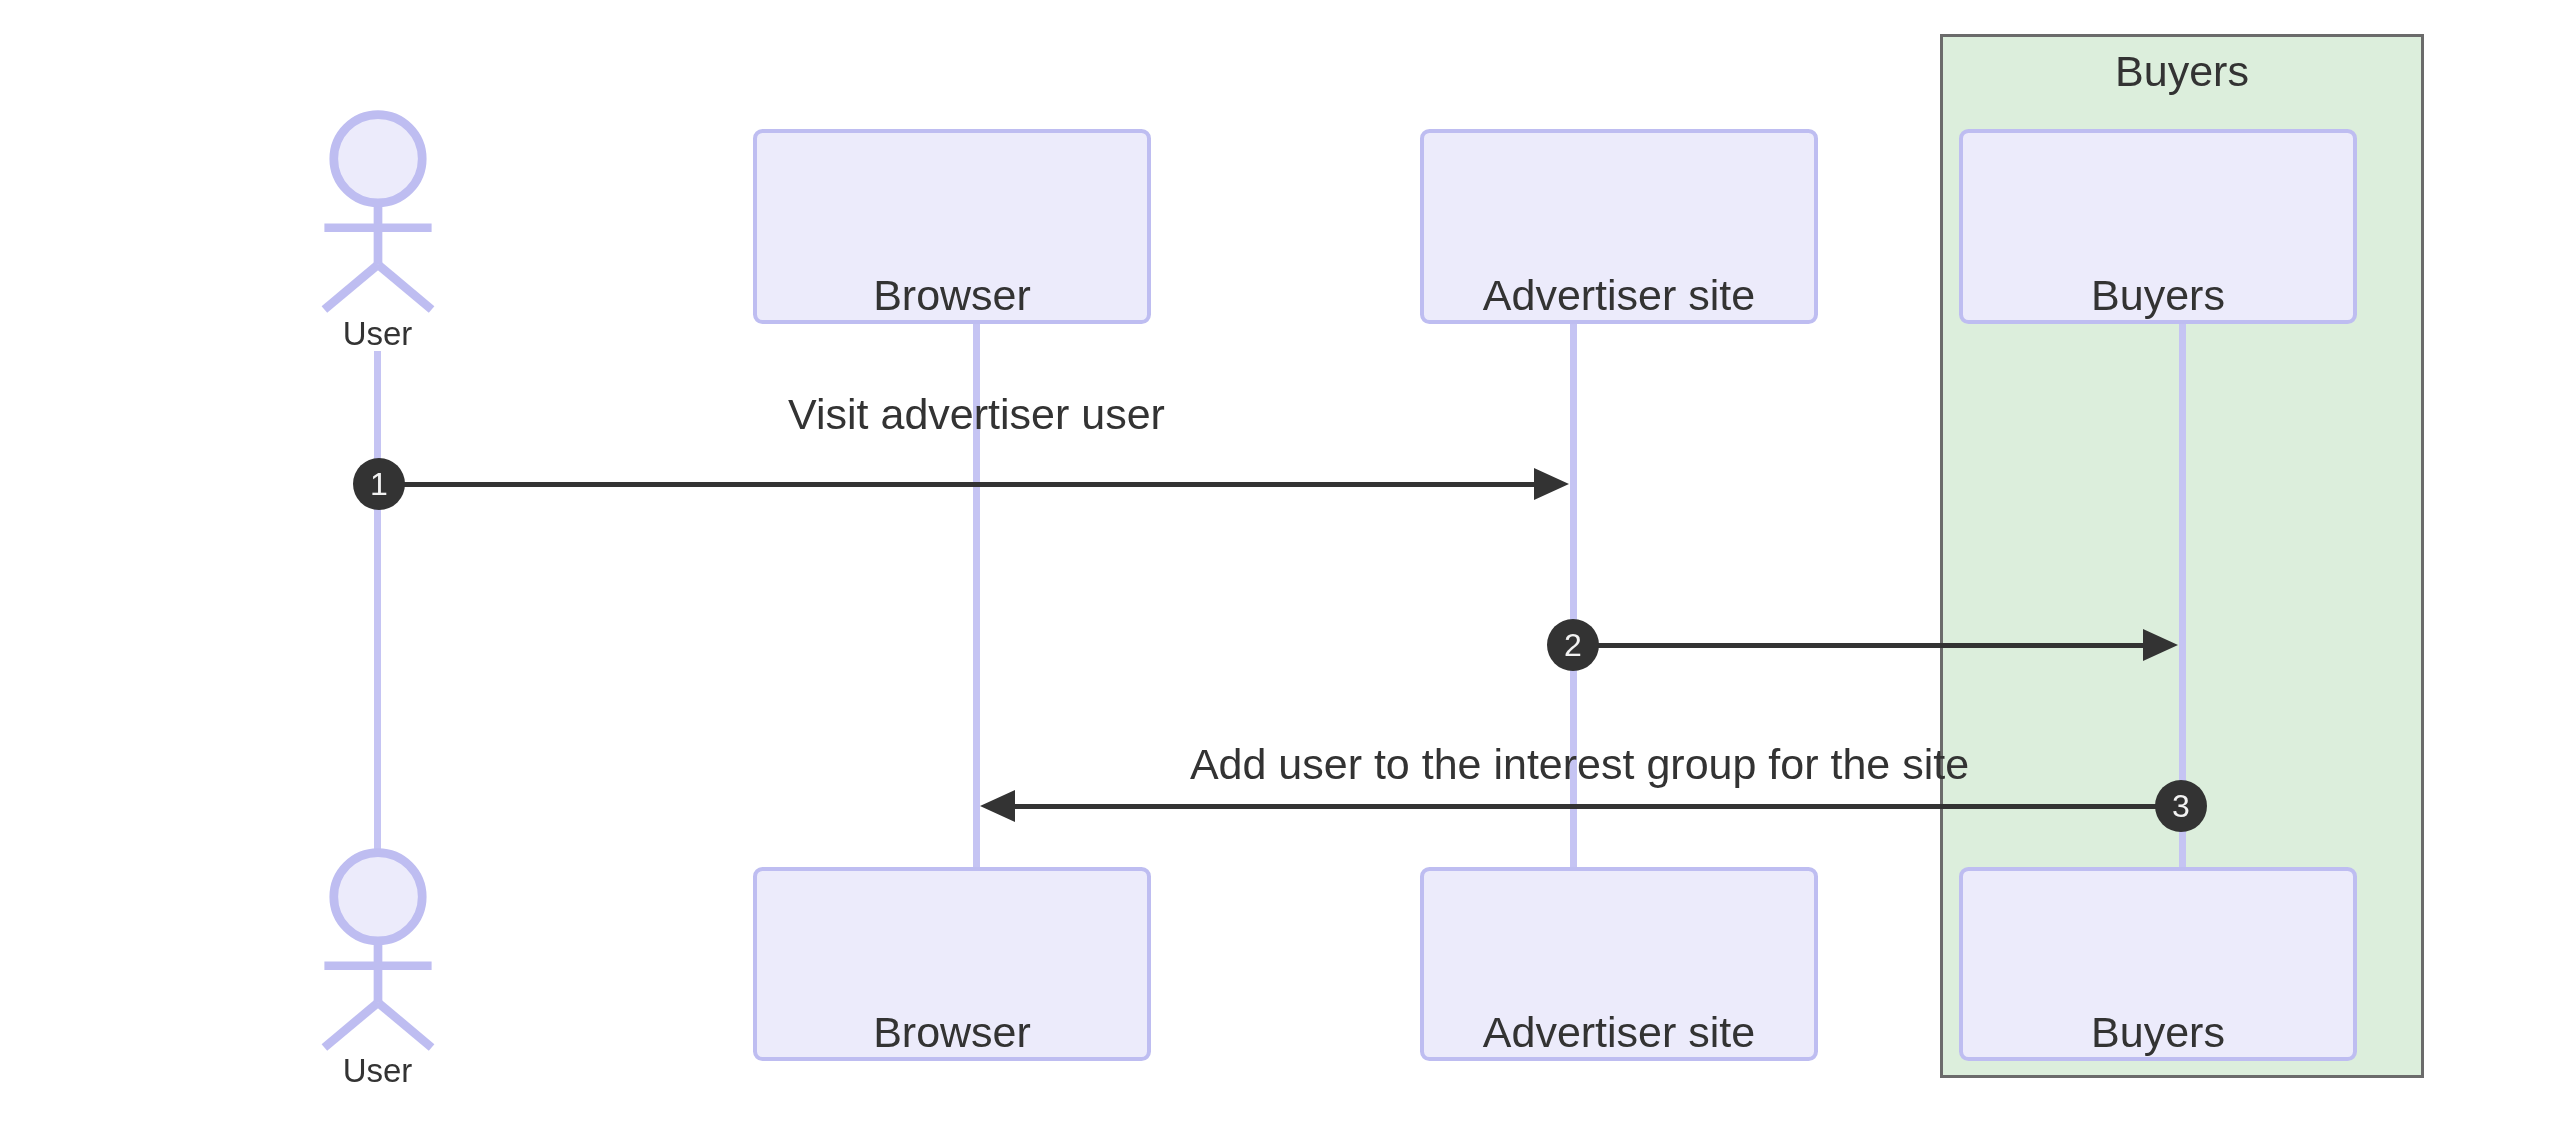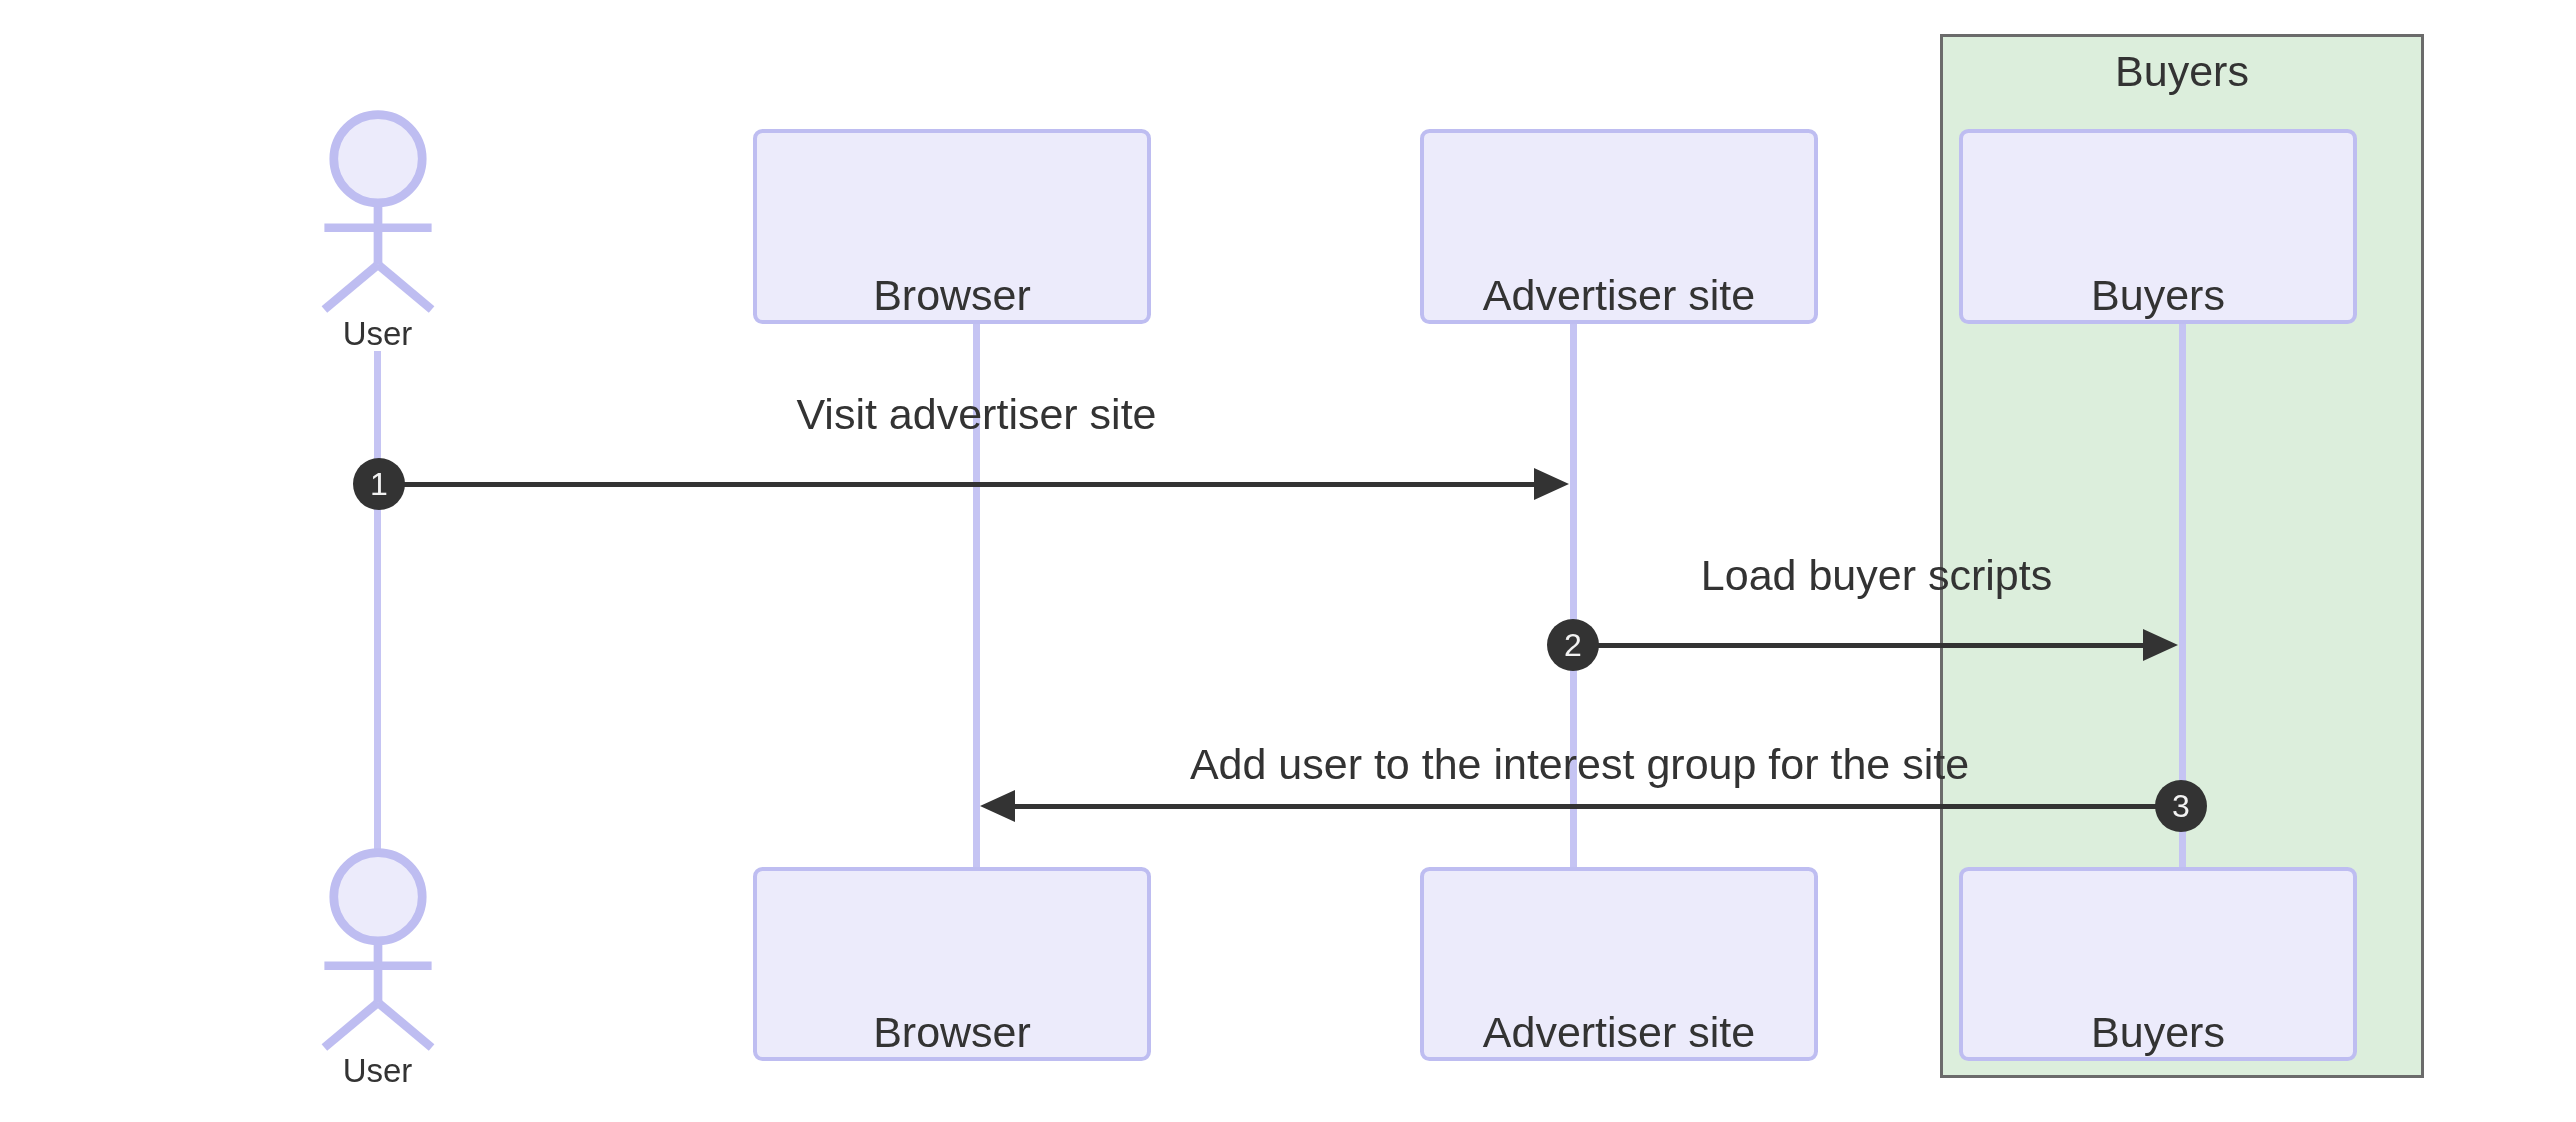--- a/index.html
+++ b/index.html
@@ -133,28 +133,27 @@
   <div class="pbox row-bottom col-browser">
     <span>Browser</span>
   </div>
   <div class="pbox row-bottom col-advertiser">
     <span>Advertiser site</span>
   </div>
   <div class="pbox row-bottom col-buyers">
     <span>Buyers</span>
   </div>
 
-  <div class="msg-label msg1-label">Visit advertiser site</div>
+  <div class="msg-label msg1-label">Visit advertiser user</div>
   <div class="msg-line msg1-line"></div>
   <div class="arrowhead right msg1-head"></div>
   <div class="seq-badge seq1">
     <span>1</span>
   </div>
 
-  <div class="msg-label msg2-label">Load buyer scripts</div>
   <div class="msg-line msg2-line"></div>
   <div class="arrowhead right msg2-head"></div>
   <div class="seq-badge seq2">
     <span>2</span>
   </div>
 
   <div class="msg-label msg3-label">Add user to the interest group for the site</div>
   <div class="msg-line msg3-line"></div>
   <div class="arrowhead left msg3-head"></div>
   <div class="seq-badge seq3">

